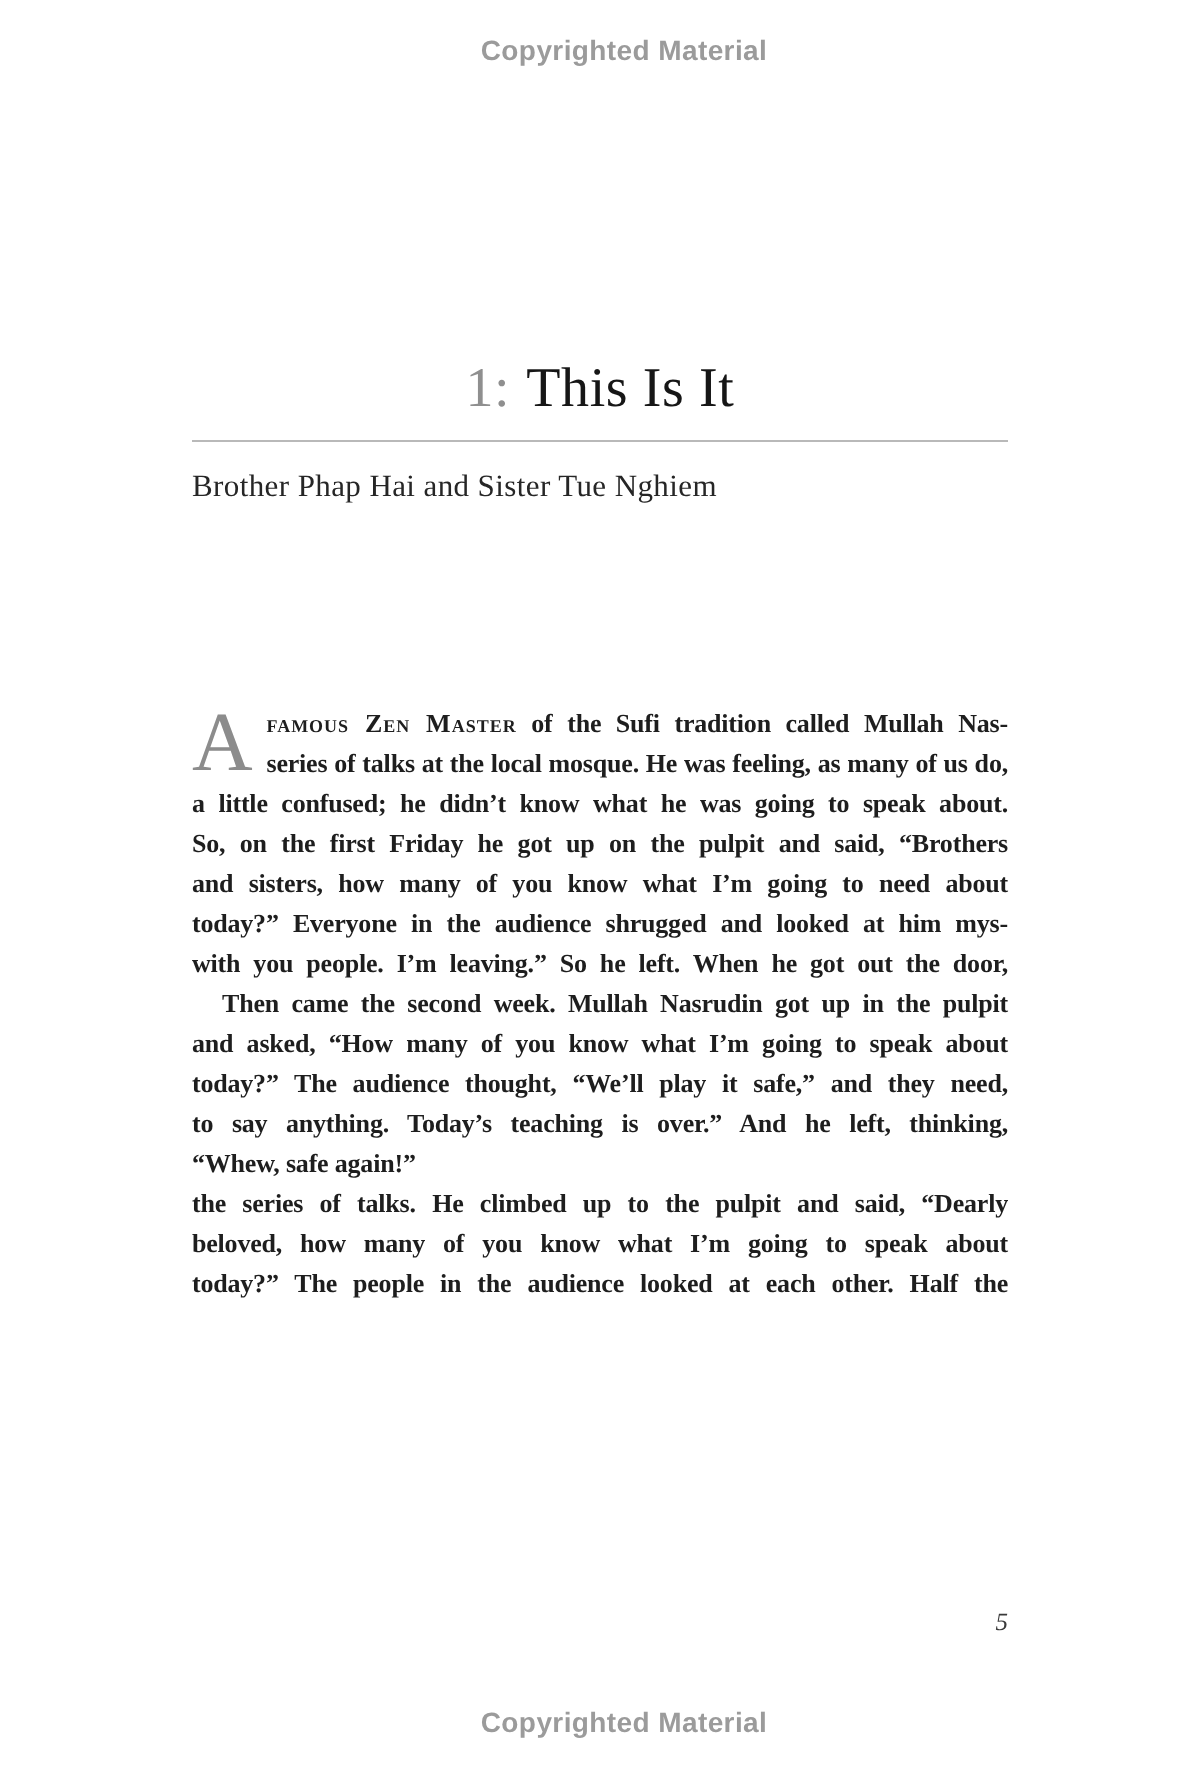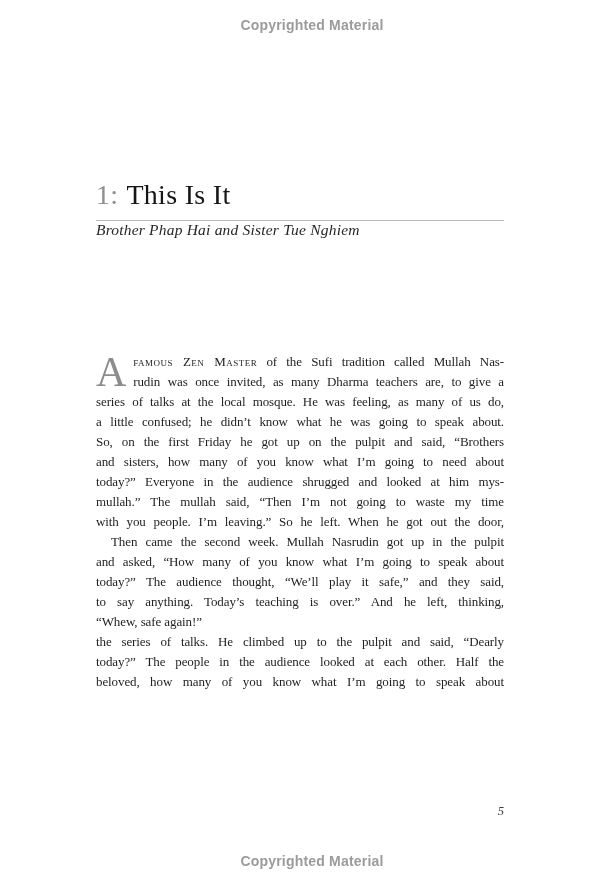--- a/index.html
+++ b/index.html
@@ -30,29 +30,30 @@
     position: absolute;
     left: 96px;
     width: 408px;
     top: 180px;
   }
   .chapter-heading {
     font-size: 28px;
     line-height: 30px;
     color: #161616;
     letter-spacing: 0.3px;
+    text-align: center;
   }
   .chapter-number { color: #8f8f8f; margin-right: 8px; }
   .heading-rule {
     border: none;
     border-top: 1px solid #b9b9b9;
     margin: 10px 0 0 0;
   }
   .authors {
-    font-style: italic;
+    margin-top: 14px;
     font-size: 15.5px;
     color: #262626;
     letter-spacing: 0.2px;
   }
 
   .body-text {
     position: absolute;
     left: 96px;
     width: 408px;
     top: 352px;
@@ -61,20 +62,21 @@
     letter-spacing: -0.1px;
     color: #1e1e1e;
   }
   .para { margin: 0; }
   .para::after { content: ""; display: block; clear: both; }
   .line {
     text-align: justify;
     text-align-last: justify;
     -moz-text-align-last: justify;
     white-space: normal;
+    font-weight: bold;
   }
   .line.flush-left {
     text-align-last: left;
     -moz-text-align-last: left;
   }
   .line.indent { padding-left: 15px; }
   .dropcap {
     float: left;
     font-size: 42px;
     line-height: 36px;
@@ -110,40 +112,38 @@
       <span class="chapter-number">1:</span><span>This Is It</span>
     </div>
     <hr class="heading-rule">
     <div class="authors">Brother Phap Hai and Sister Tue Nghiem</div>
   </div>
 
   <div class="body-text">
       <div class="para">
         <span class="dropcap">A</span>
         <div class="line"><span class="smallcaps">famous Zen Master</span> of the Sufi tradition called Mullah Nas-</div>
-        <div class="line">rudin was once invited, as many Dharma teachers are, to give a</div>
         <div class="line">series of talks at the local mosque. He was feeling, as many of us do,</div>
         <div class="line">a little confused; he didn’t know what he was going to speak about.</div>
         <div class="line">So, on the first Friday he got up on the pulpit and said, “Brothers</div>
         <div class="line">and sisters, how many of you know what I’m going to need about</div>
         <div class="line">today?” Everyone in the audience shrugged and looked at him mys-</div>
-        <div class="line">mullah.” The mullah said, “Then I’m not going to waste my time</div>
         <div class="line">with you people. I’m leaving.” So he left. When he got out the door,</div>
       </div>
       <div class="para">
         <div class="line indent">Then came the second week. Mullah Nasrudin got up in the pulpit</div>
         <div class="line">and asked, “How many of you know what I’m going to speak about</div>
-        <div class="line">today?” The audience thought, “We’ll play it safe,” and they said,</div>
+        <div class="line">today?” The audience thought, “We’ll play it safe,” and they need,</div>
         <div class="line">to say anything. Today’s teaching is over.” And he left, thinking,</div>
         <div class="line flush-left">“Whew, safe again!”</div>
       </div>
       <div class="para">
         <div class="line">the series of talks. He climbed up to the pulpit and said, “Dearly</div>
+        <div class="line">beloved, how many of you know what I’m going to speak about</div>
         <div class="line">today?” The people in the audience looked at each other. Half the</div>
-        <div class="line">beloved, how many of you know what I’m going to speak about</div>
       </div>
     </div>
 
   <div class="page-number">5</div>
 
   <div class="copyright bottom">Copyrighted Material</div>
 
 </div>
 
 </body></html>

